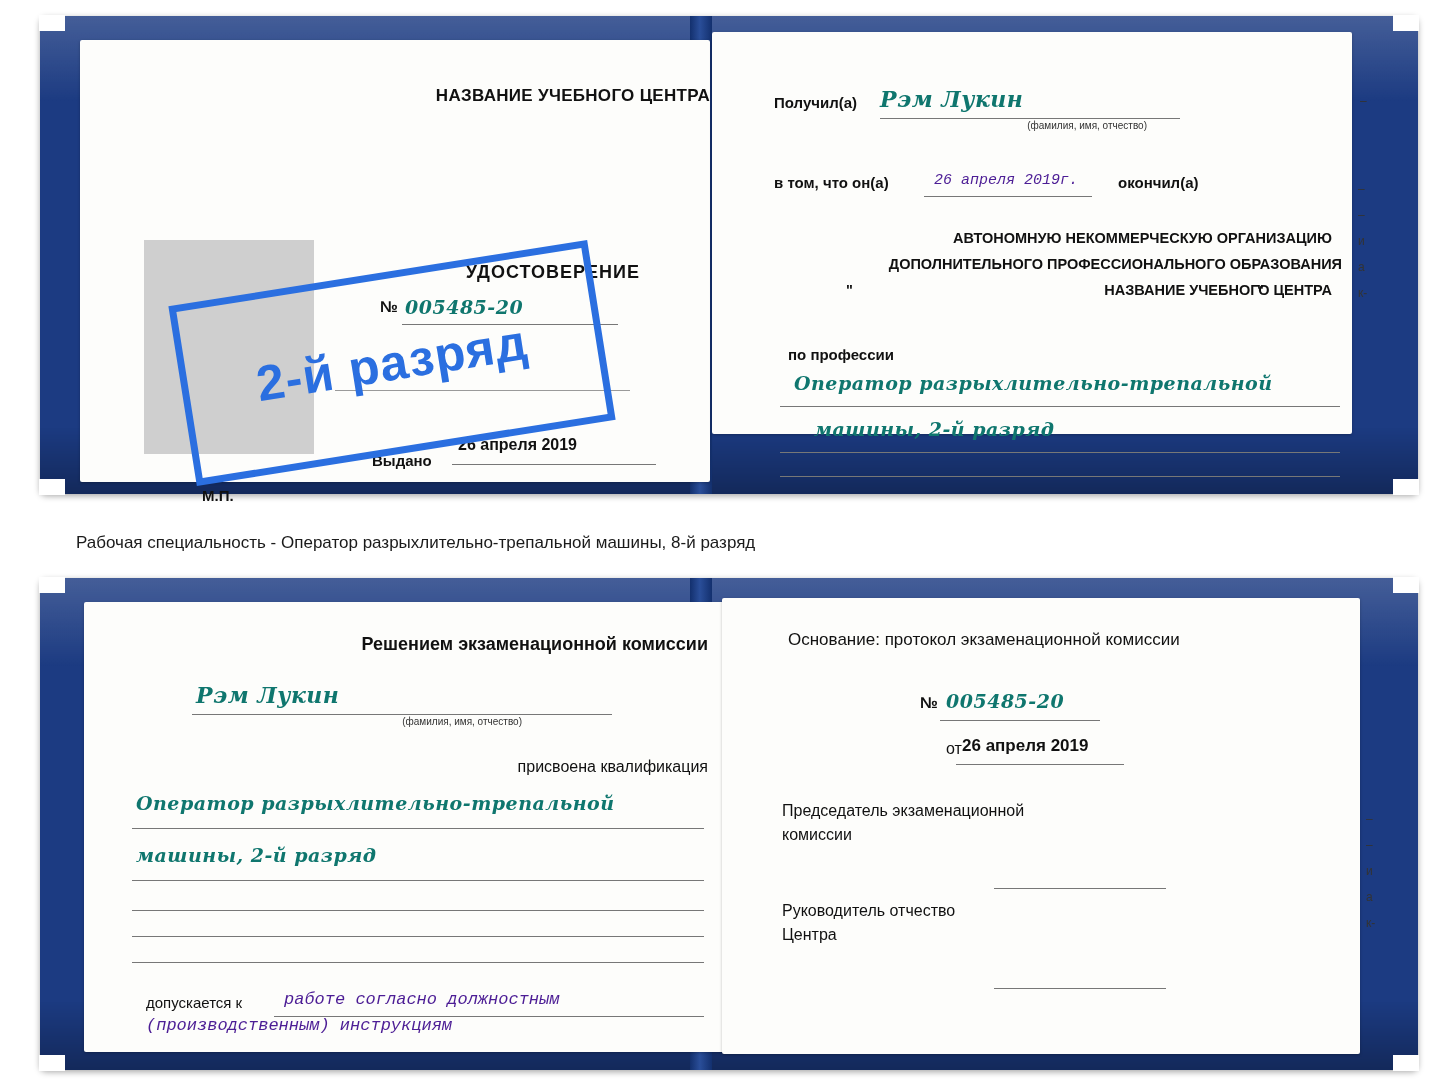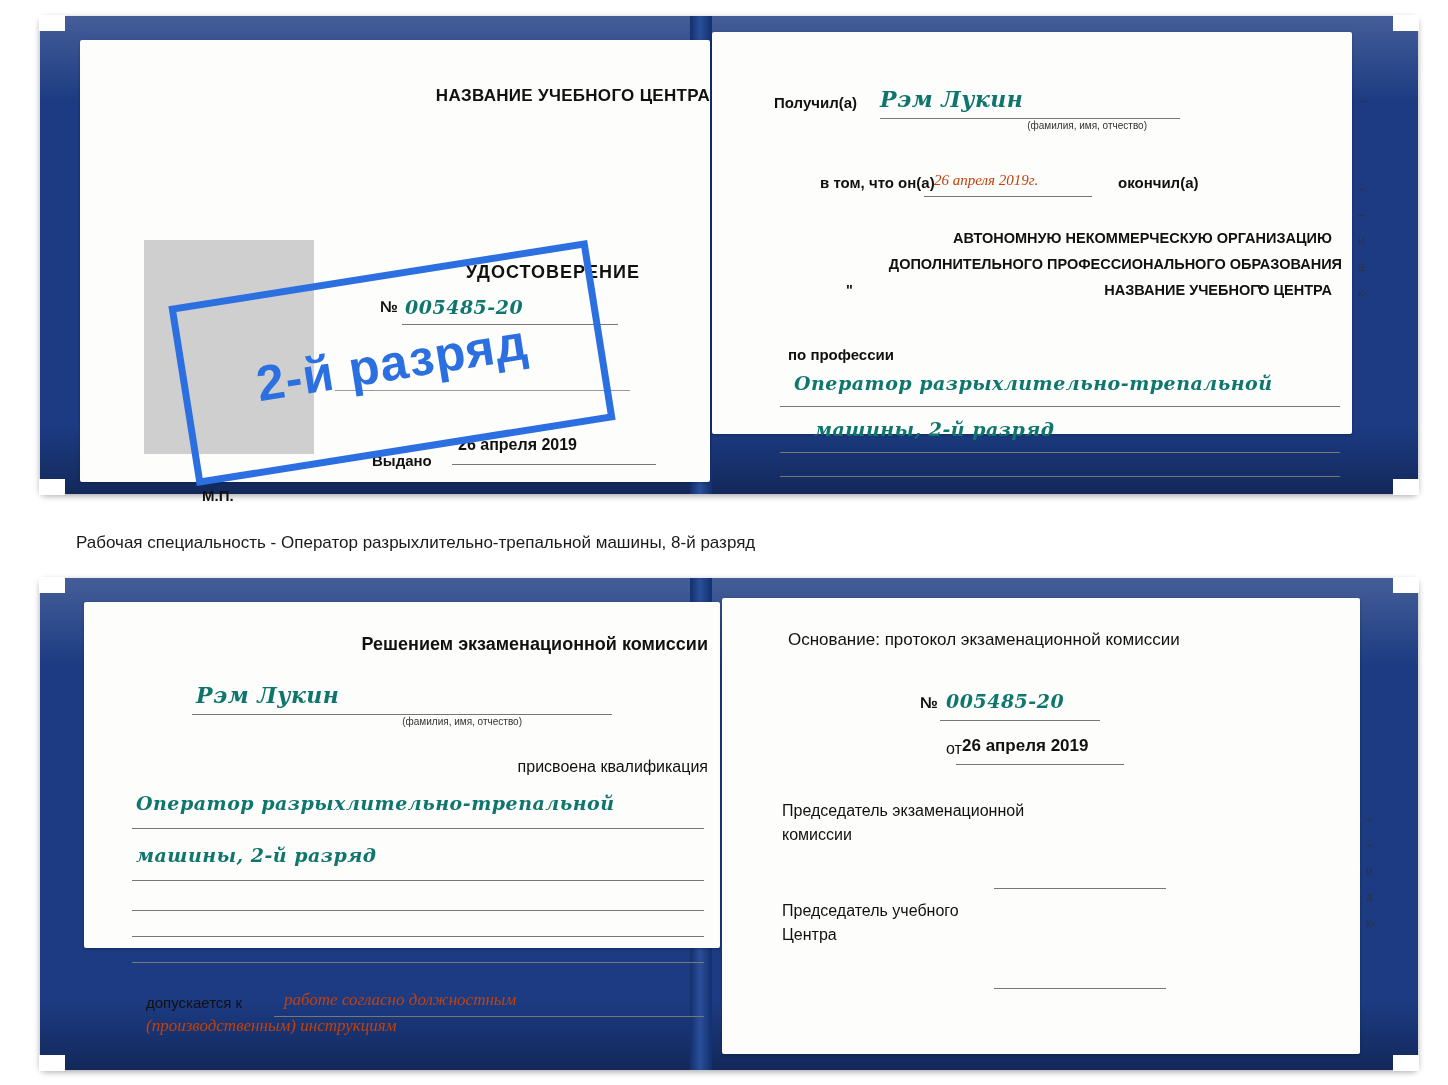--- a/index.html
+++ b/index.html
@@ -71,23 +71,23 @@
   .center{ text-align: right; }
   .tiny  { font-size: 10px; color:#333; }
   .hand {
     font-family: "DejaVu Serif", serif;
     color: #0f766e;
     font-style: italic;
     font-weight: 600;
     letter-spacing: .5px;
   }
   .ink-it {
-    font-family: Liberation Serif, serif;
+    font-family: Liberation Mono, monospace;
     font-style: italic;
-    color: #c2410c;
+    color: #4c1d95;
   }
   .rule {
     position: absolute;
     border-bottom: 1px solid #777;
     height: 0;
   }
   .rule.light { border-bottom-color: #9a9a9a; }
 
   
   .photo {
@@ -160,21 +160,21 @@
   </div>
 
   <div class="page right" style="left:672px; top:16px; width:640px; height:402px;">
     <div class="page-inner">
 
       <div class="t bold" style="left:62px; top:62px; font-size:15px;">Получил(а)</div>
       <div class="t hand" style="left:168px; top:54px; font-size:22px;">Рэм Лукин</div>
       <div class="rule" style="left:168px; top:86px; width:300px;"></div>
       <div class="t tiny center" style="left:205px; top:88px; width:230px;">(фамилия, имя, отчество)</div>
 
-      <div class="t bold" style="left:62px; top:142px; font-size:15px;margin-left:46px;">в том, что он(а)</div>
+      <div class="t bold" style="left:62px; top:142px; font-size:15px;">в том, что он(а)</div>
       <div class="t ink-it" style="left:222px; top:140px; font-size:15px;">26 апреля 2019г.</div>
       <div class="rule" style="left:212px; top:164px; width:168px;"></div>
       <div class="t bold" style="left:406px; top:142px; font-size:15px;">окончил(а)</div>
 
       <div class="t bold center" style="left:30px; top:224px; width:600px; font-size:14.5px;">ДОПОЛНИТЕЛЬНОГО ПРОФЕССИОНАЛЬНОГО ОБРАЗОВАНИЯ</div>
       <div class="t bold center" style="left:40px; top:198px; width:580px; font-size:14.5px;">АВТОНОМНУЮ НЕКОММЕРЧЕСКУЮ ОРГАНИЗАЦИЮ</div>
       <div class="t bold" style="left:134px; top:250px; font-size:14.5px;">"</div>
       <div class="t bold center" style="left:40px; top:250px; width:580px; font-size:14.5px;">НАЗВАНИЕ УЧЕБНОГО ЦЕНТРА</div>
       <div class="t bold" style="left:545px; top:250px; font-size:14.5px;">"</div>
 
@@ -206,21 +206,21 @@
 
 <div class="book" style="left:40px; top:578px; width:1378px; height:492px;">
 
   <div class="notch" style="left:-1px; top:-1px;"></div>
   <div class="notch" style="right:-1px; top:-1px;"></div>
   <div class="notch" style="left:-1px; bottom:-1px;"></div>
   <div class="notch" style="right:-1px; bottom:-1px;"></div>
 
   <div class="spine" style="left:650px;"></div>
 
-  <div class="page left" style="left:44px; top:24px; width:636px; height:346px;">
+  <div class="page left" style="left:44px; top:24px; width:636px; height:450px;padding-left:24px;">
     <div class="page-inner">
 
       <div class="t bold center" style="left:0; top:32px; width:624px; font-size:18px;">Решением экзаменационной комиссии</div>
 
       <div class="t hand" style="left:112px; top:80px; font-size:22px;">Рэм Лукин</div>
       <div class="rule" style="left:108px; top:112px; width:420px;"></div>
       <div class="t tiny center" style="left:208px; top:114px; width:230px;">(фамилия, имя, отчество)</div>
 
       <div class="t center" style="left:0; top:156px; width:624px; font-size:16px;">присвоена квалификация</div>
 
@@ -251,21 +251,21 @@
       <div class="rule" style="left:218px; top:122px; width:160px;"></div>
 
       <div class="t" style="left:212px; top:142px; font-size:16px;margin-left:12px;">от</div>
       <div class="t bold" style="left:240px; top:138px; font-size:17px;">26 апреля 2019</div>
       <div class="rule" style="left:234px; top:166px; width:168px;"></div>
 
       <div class="t" style="left:60px; top:204px; font-size:16px;">Председатель экзаменационной</div>
       <div class="t" style="left:60px; top:228px; font-size:16px;">комиссии</div>
       <div class="rule" style="left:272px; top:290px; width:172px;"></div>
 
-      <div class="t" style="left:60px; top:304px; font-size:16px;">Председатель учебного</div>
+      <div class="t" style="left:60px; top:304px; font-size:16px;">Руководитель отчество</div>
       <div class="t" style="left:60px; top:328px; font-size:16px;">Центра</div>
       <div class="rule" style="left:272px; top:390px; width:172px;"></div>
     </div>
   </div>
 
   <div class="sliver edge-dashes" style="left:1326px; top:228px; width:40px;">
     <span>–</span>
     <span>–</span>
     <span>и</span>
     <span>а</span>

